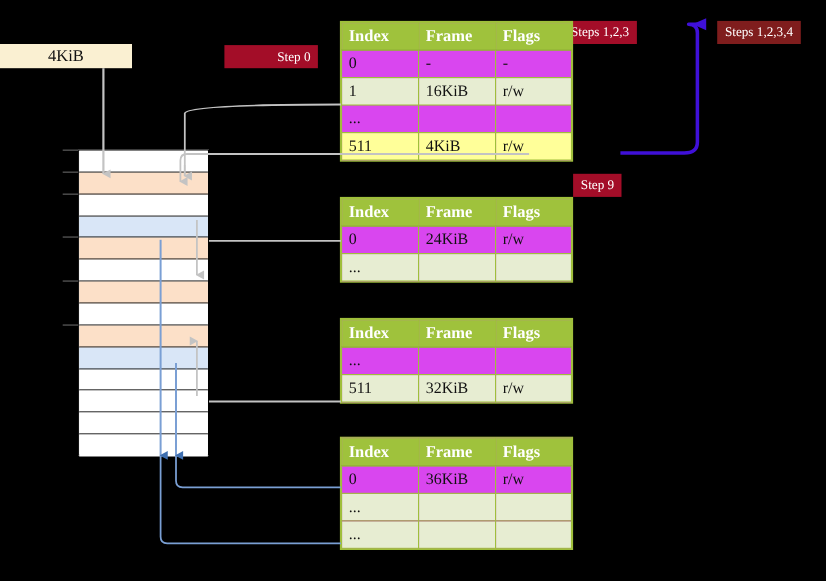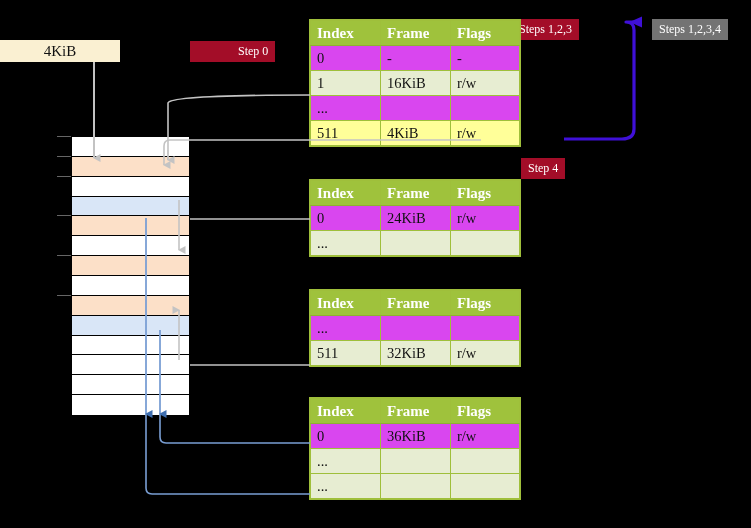--- a/index.html
+++ b/index.html
@@ -58,21 +58,21 @@
   .badge {
     position: absolute;
     color: #ffffff;
     font-size: 12px;
     line-height: 1;
     padding: 4px 7px 5px 7px;
     white-space: nowrap;
     font-family: "Liberation Serif", serif;
   }
   .badge-red  { background: #a30d28; }
-  .badge-blue { background: #737373; }
+  .badge-blue { background: #7f1d1d; }
 
   
   .memlabel {
     position: absolute;
     background: #faf0d2;
     color: #111;
     font-size: 15px;
     text-align: center;
     line-height: 22px;
     height: 22px;
@@ -110,23 +110,23 @@
     pointer-events: none;
   }
 </style>
 </head>
 <body>
 
 <div id="stage">
 
   <div class="memlabel" id="memlabel" style="left:0px; top:40px; width:120px;">4KiB</div>
 
-  <div class="badge badge-red" id="badge-step0" style="left:190px; top:41px;padding-left:48px;">Step 0</div>
-
-  <div class="badge badge-red" id="badge-step4" style="left:521px; top:158px;">Step 4</div>
+  <div class="badge badge-red" id="badge-step0" style="left:204px; top:41px;padding-left:48px;">Step 0</div>
+
+  <div class="badge badge-red" id="badge-step4" style="left:521px; top:158px;">Step 9</div>
 
   <div class="badge badge-red" id="badge-steps123" style="left:512px; top:19px;">Steps 1,2,3</div>
 
   <div class="badge badge-blue" id="badge-steps1234" style="left:652px; top:19px;">Steps 1,2,3,4</div>
 
   <div id="memcol">
       <div class="memrow m-white" style="top: 0px; height: 19.8571px;"></div>
       <div class="memrow m-orange" style="top: 19.8571px; height: 19.8571px;"></div>
       <div class="memrow m-white" style="top: 39.7143px; height: 19.8571px;"></div>
       <div class="memrow m-blue" style="top: 59.5714px; height: 19.8571px;"></div>

